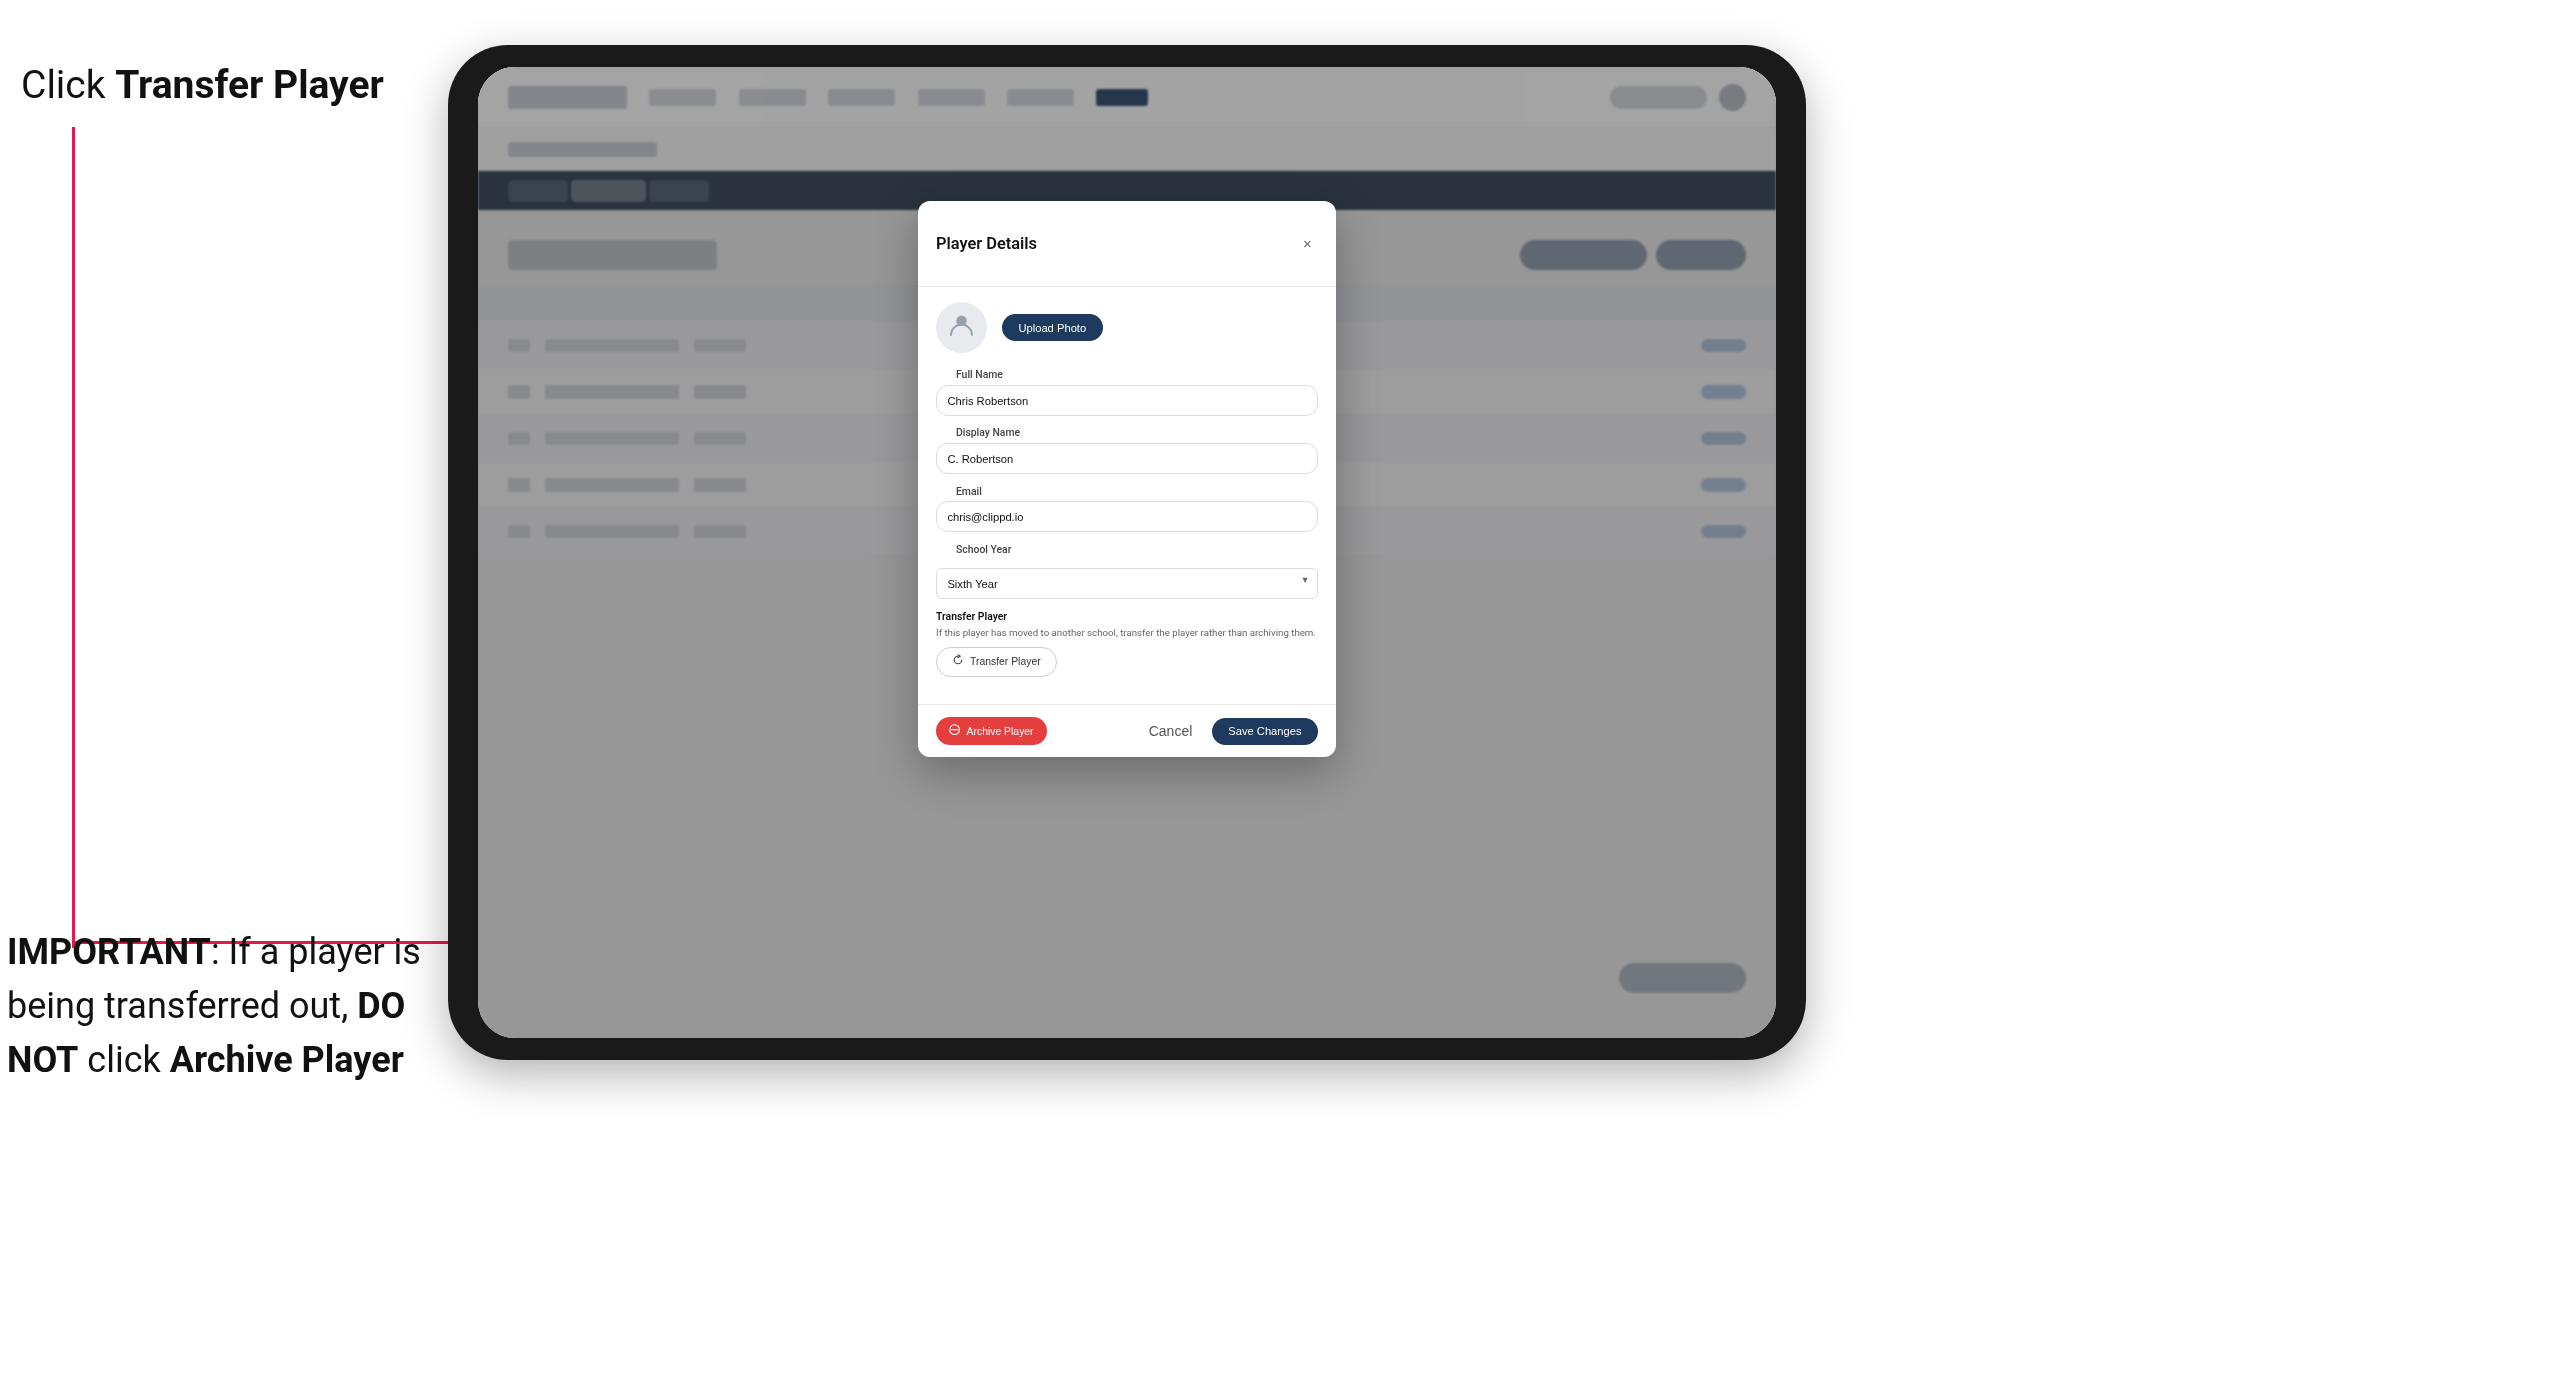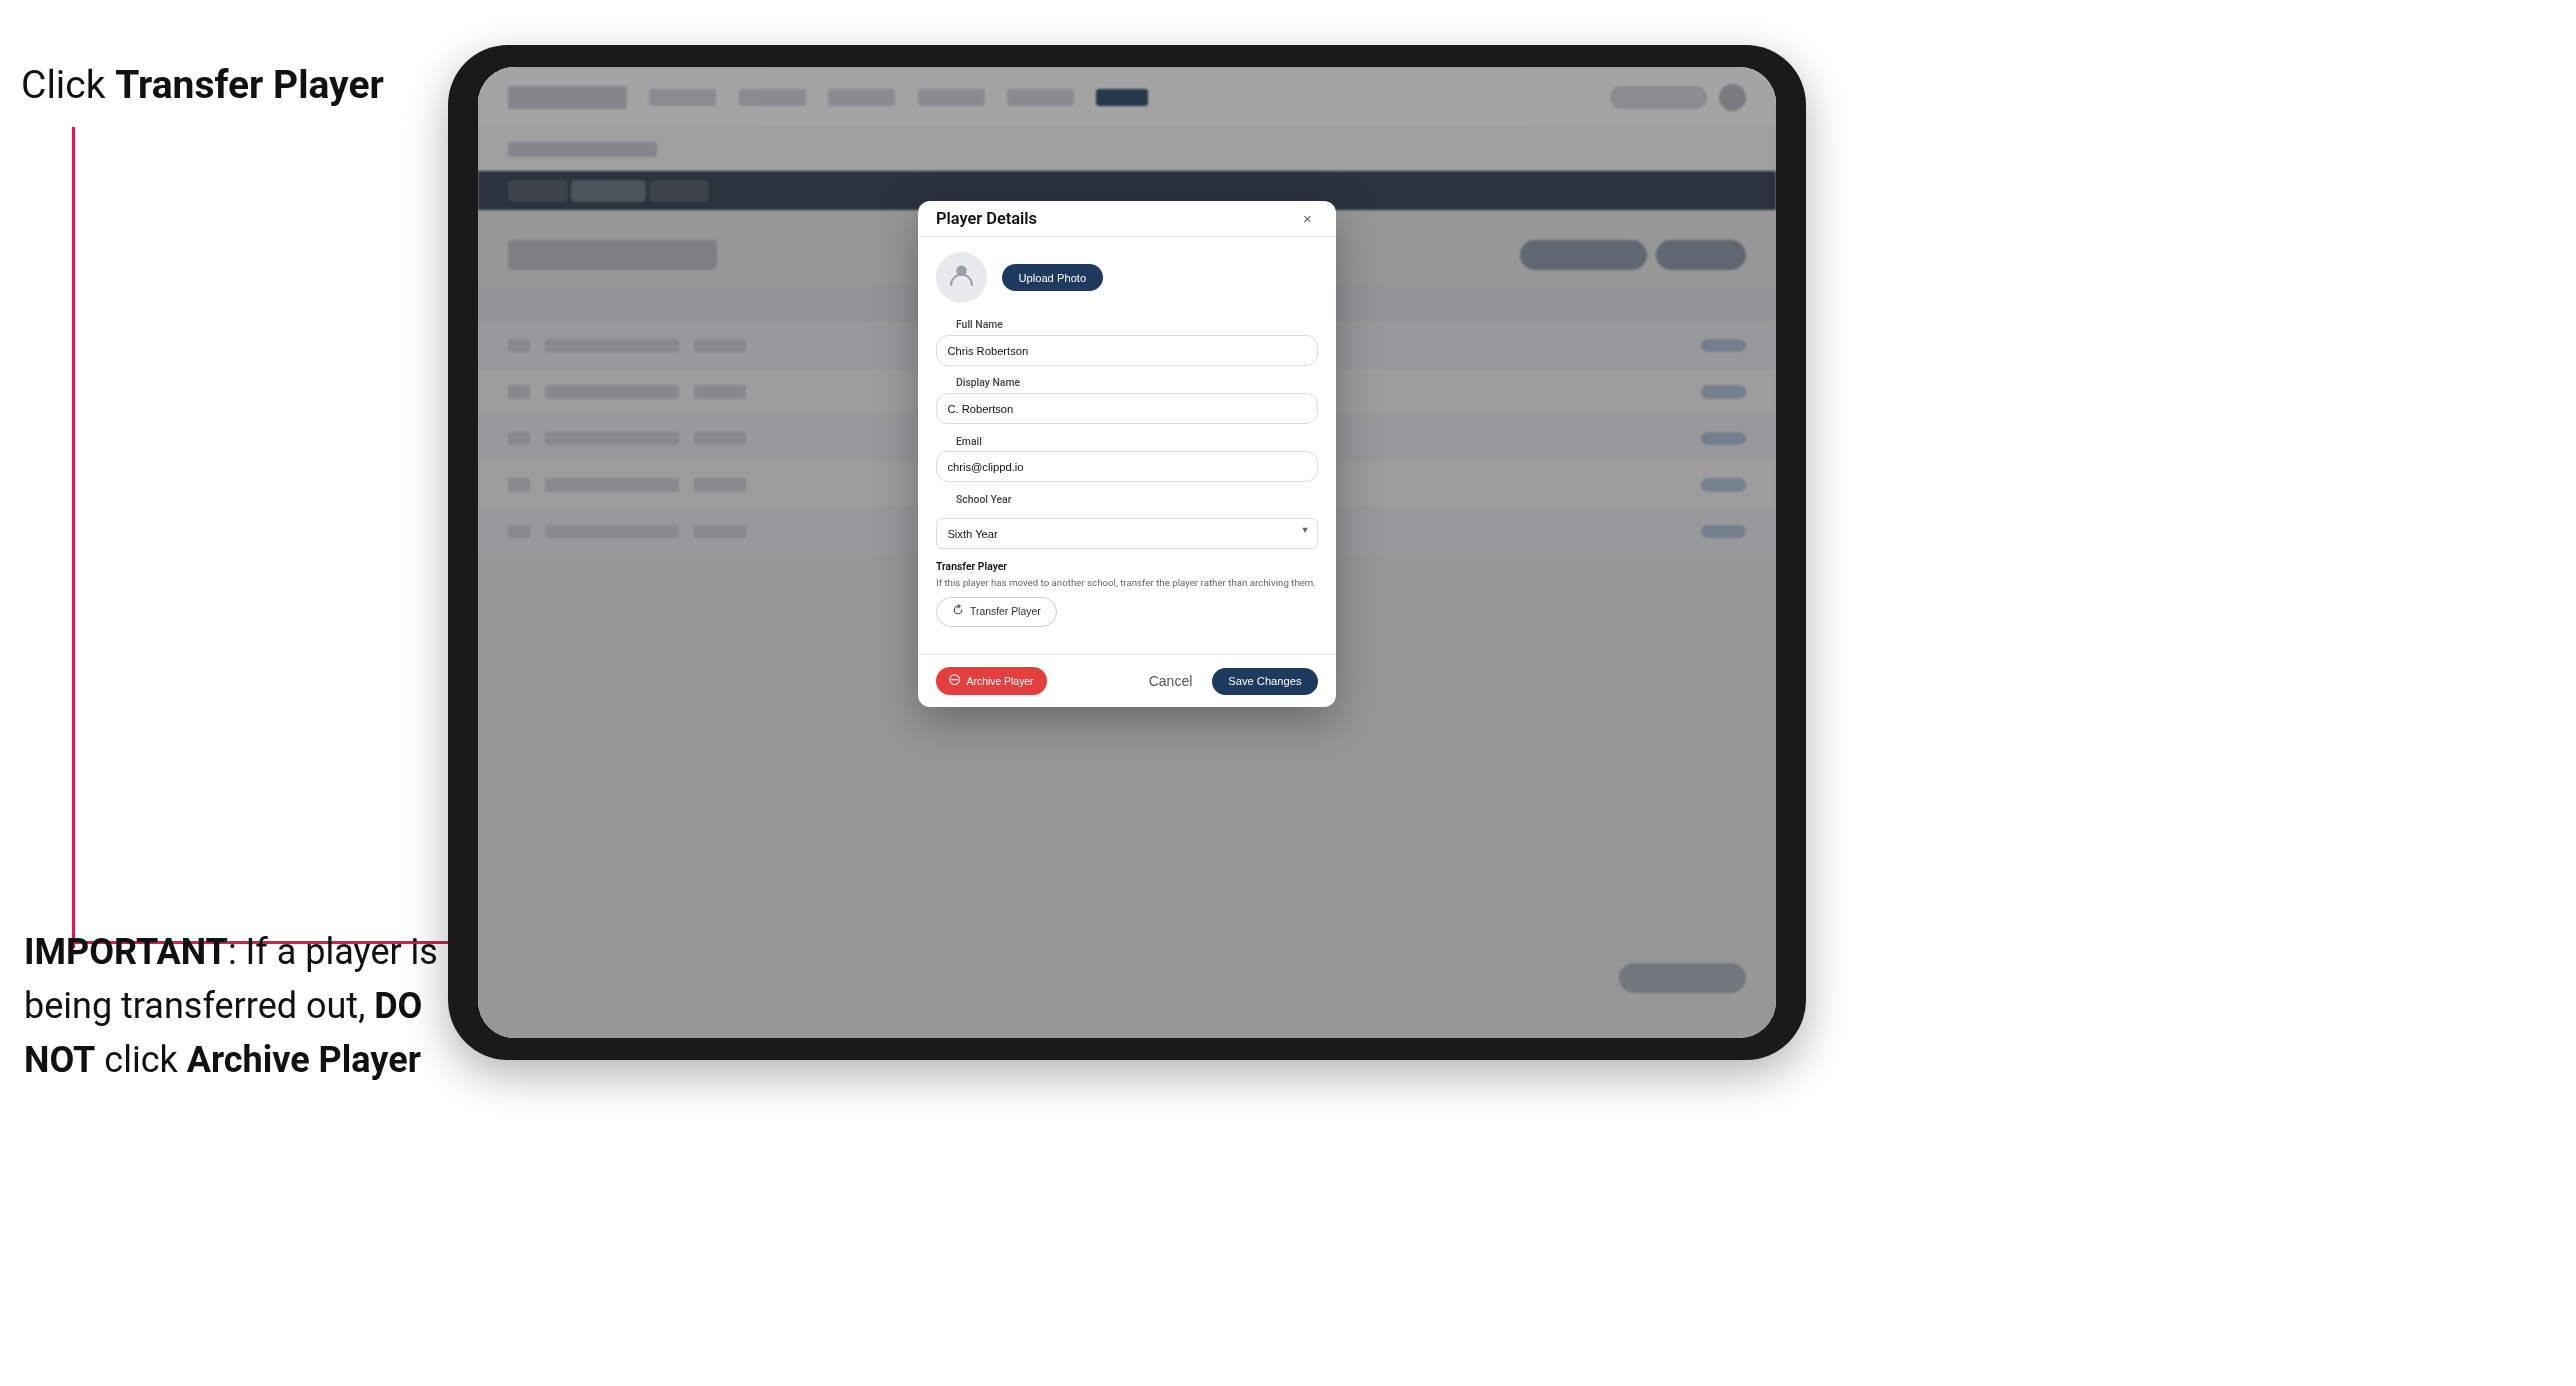--- a/index.html
+++ b/index.html
@@ -20,21 +20,21 @@
       font-size: 39px;
       color: #111;
       line-height: 1.3;
     }
     .instruction-top strong { font-weight: 700; }
 
     
     .instruction-bottom {
       position: absolute;
       top: 925px;
-      left: 24px;
+      left: 7px;
       font-size: 36px;
       color: #111;
       line-height: 1.5;
       max-width: 418px;
     }
     .instruction-bottom strong { font-weight: 700; }
 
     
     .annotation-line-vertical {
       position: absolute;
@@ -301,21 +301,21 @@
       border-radius: 12px;
       box-shadow: 0 15px 45px rgba(0,0,0,0.3);
       overflow: hidden;
     }
 
     
     .modal-header {
       display: flex;
       align-items: center;
       justify-content: space-between;
-      padding: 7px 18px;
+      padding: 32px 18px;
       border-bottom: 0.7px solid #e8e8e8;
     }
     .modal-title {
       font-size: 16.4px;
       font-weight: 600;
       color: #111;
     }
     .modal-close {
       width: 21px;
       height: 21px;

